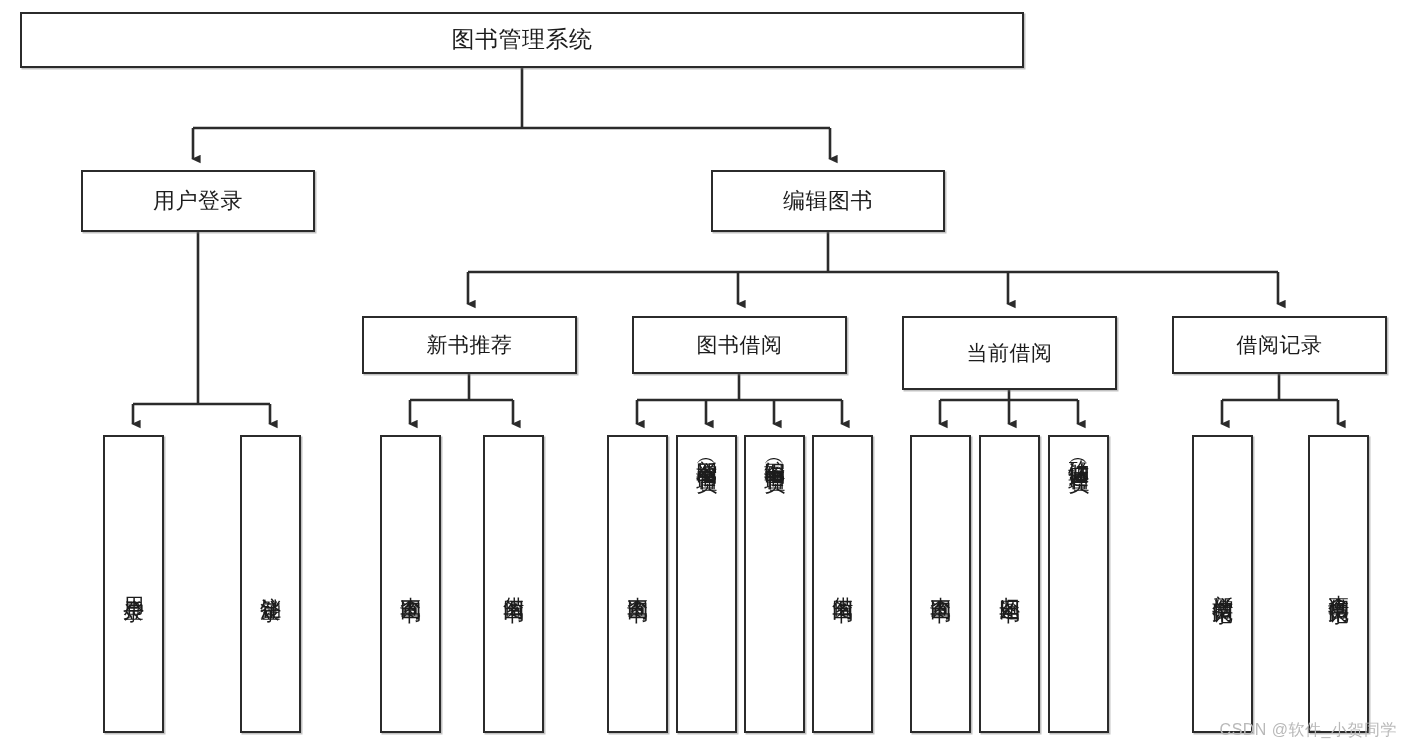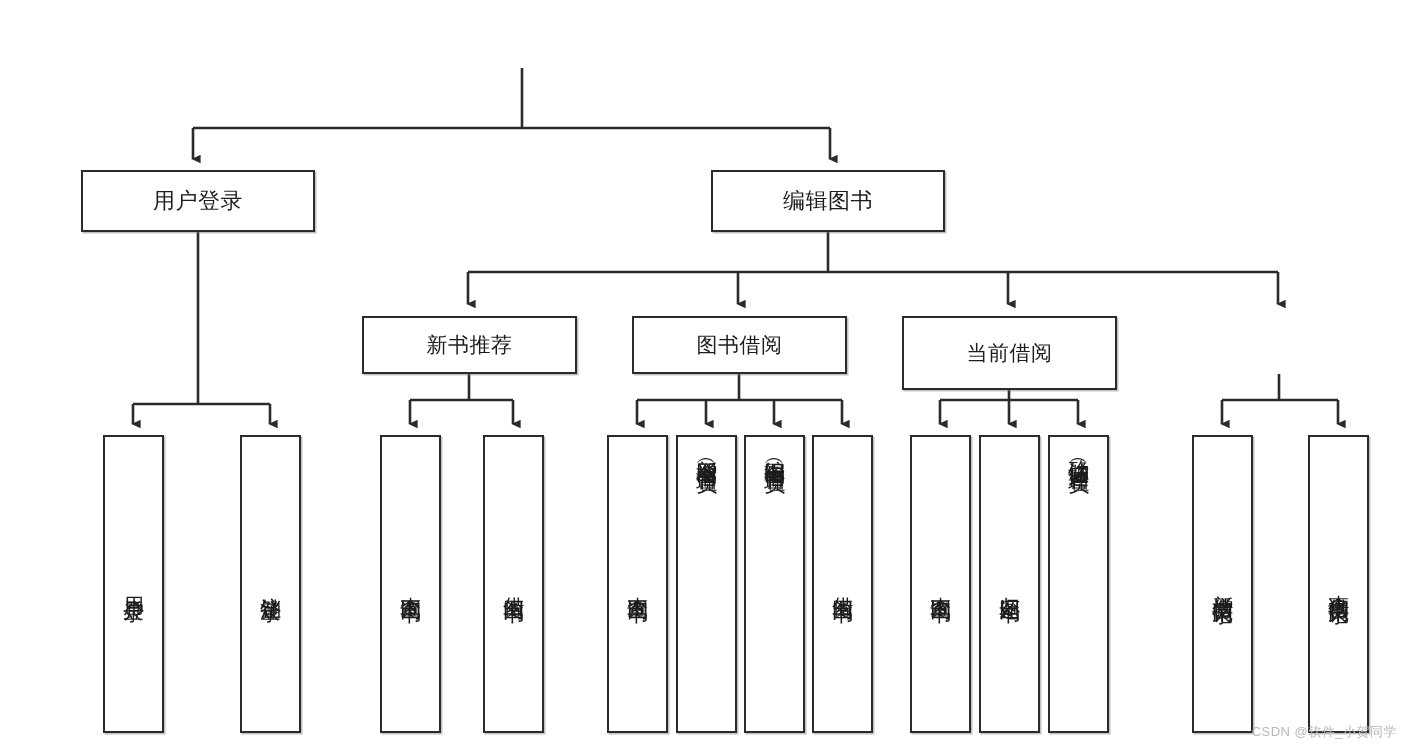--- a/index.html
+++ b/index.html
@@ -64,21 +64,21 @@
     letter-spacing: 2px;
     white-space: nowrap;
   }
   .node.leaf.top .label {
     align-self: flex-start;
   }
   #watermark {
     position: absolute;
     right: 8px;
     bottom: 6px;
-    font-size: 13px;
+    font-size: 16px;
     color: #b9b9b9;
     white-space: nowrap;
     letter-spacing: 0.5px;
   }
 </style>
 </head>
 <body>
 
 <div id="canvas">
 
@@ -125,37 +125,43 @@
       <path d="M1009,400 L1009,424" marker-end="url(#arrow)"></path>
       <path d="M1078,400 L1078,424" marker-end="url(#arrow)"></path>
 
       <path d="M1279,374 L1279,400"></path>
       <path d="M1222,400 L1338,400"></path>
       <path d="M1222,400 L1222,424" marker-end="url(#arrow)"></path>
       <path d="M1338,400 L1338,424" marker-end="url(#arrow)"></path>
     </g>
   </svg>
 
+  <div class="node root" style="left:20px; top:12px; width:1004px; height:56px;">
+    <span class="label">图书管理系统</span>
+  </div>
 
   <div class="node level2" style="left:81px; top:170px; width:234px; height:62px;">
     <span class="label">用户登录</span>
   </div>
   <div class="node level2" style="left:711px; top:170px; width:234px; height:62px;">
     <span class="label">编辑图书</span>
   </div>
 
   <div class="node level3" style="left:362px; top:316px; width:215px; height:58px;">
     <span class="label">新书推荐</span>
   </div>
   <div class="node level3" style="left:632px; top:316px; width:215px; height:58px;">
     <span class="label">图书借阅</span>
   </div>
   <div class="node level3" style="left:902px; top:316px; width:215px; height:74px;">
     <span class="label">当前借阅</span>
   </div>
+  <div class="node level3" style="left:1172px; top:316px; width:215px; height:58px;">
+    <span class="label">借阅记录</span>
+  </div>
 
   <div class="node leaf" style="left:103px; top:435px; width:61px; height:298px;">
     <span class="label">用户登录</span>
   </div>
   <div class="node leaf" style="left:240px; top:435px; width:61px; height:298px;">
     <span class="label">注销登录</span>
   </div>
 
   <div class="node leaf" style="left:380px; top:435px; width:61px; height:298px;">
     <span class="label">查询图书</span>

